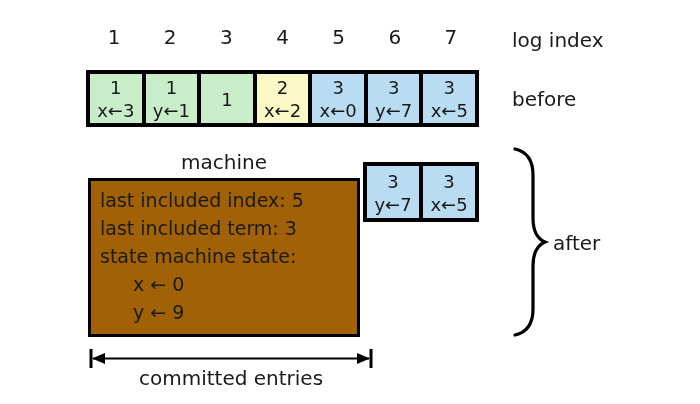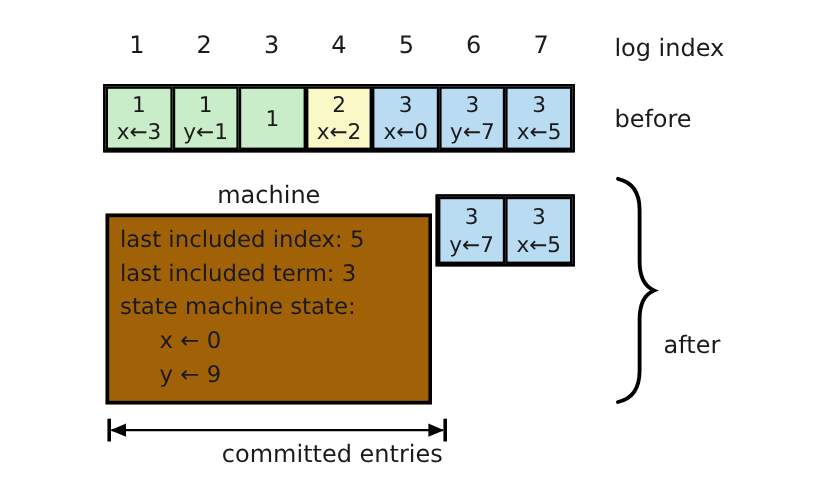--- a/index.html
+++ b/index.html
@@ -36,21 +36,21 @@
     border:3px solid #000;padding:5px 9px 0 9px;
   }
   .snapshot-box .line{font-size:19px;line-height:28px;white-space:nowrap;}
   .snapshot-box .line.indent{padding-left:33px;}
 
   
   .brace-svg{left:508px;top:145px;}
 
   
   .arrow-svg{left:85px;top:347px;}
-  .committed-label{left:93px;top:366px;width:276px;text-align:right;font-size:20px;line-height:25px;}
+  .committed-label{left:93px;top:366px;width:276px;text-align:center;font-size:20px;line-height:25px;}
 </style>
 </head>
 <body>
 
 <div>
 
   <div class="abs idx-row">
     <span class="idx">1</span>
     <span class="idx">2</span>
     <span class="idx">3</span>
@@ -108,21 +108,21 @@
     </div>
     <div class="cell" style="background-color: rgb(185, 220, 242);">
       <div class="term">3</div>
       <div class="cmd">x←5</div>
     </div>
   </div>
 
   <svg class="abs brace-svg" width="44" height="194" viewBox="0 0 44 194">
     <path d="M7,4 Q25,8 25,30 L25,73 Q25,92 37,97 Q25,102 25,121 L25,164 Q25,186 7,190" fill="none" stroke="#000000" stroke-width="3.2" stroke-linecap="round"></path>
   </svg>
-  <div class="abs side-label" style="left:553px;top:231px;margin-top:44px;">after</div>
+  <div class="abs side-label" style="left:553px;top:231px;">after</div>
 
   <svg class="abs arrow-svg" width="292" height="24" viewBox="0 0 292 24">
     <line x1="6" y1="2" x2="6" y2="21" stroke="#000000" stroke-width="3"></line>
     <line x1="286" y1="2" x2="286" y2="21" stroke="#000000" stroke-width="3"></line>
     <line x1="8" y1="11.5" x2="284" y2="11.5" stroke="#000000" stroke-width="1.8"></line>
     <polygon points="7,11.5 20,6 20,17" fill="#000000"></polygon>
     <polygon points="285,11.5 272,6 272,17" fill="#000000"></polygon>
   </svg>
   <div class="abs committed-label">committed entries</div>
 

